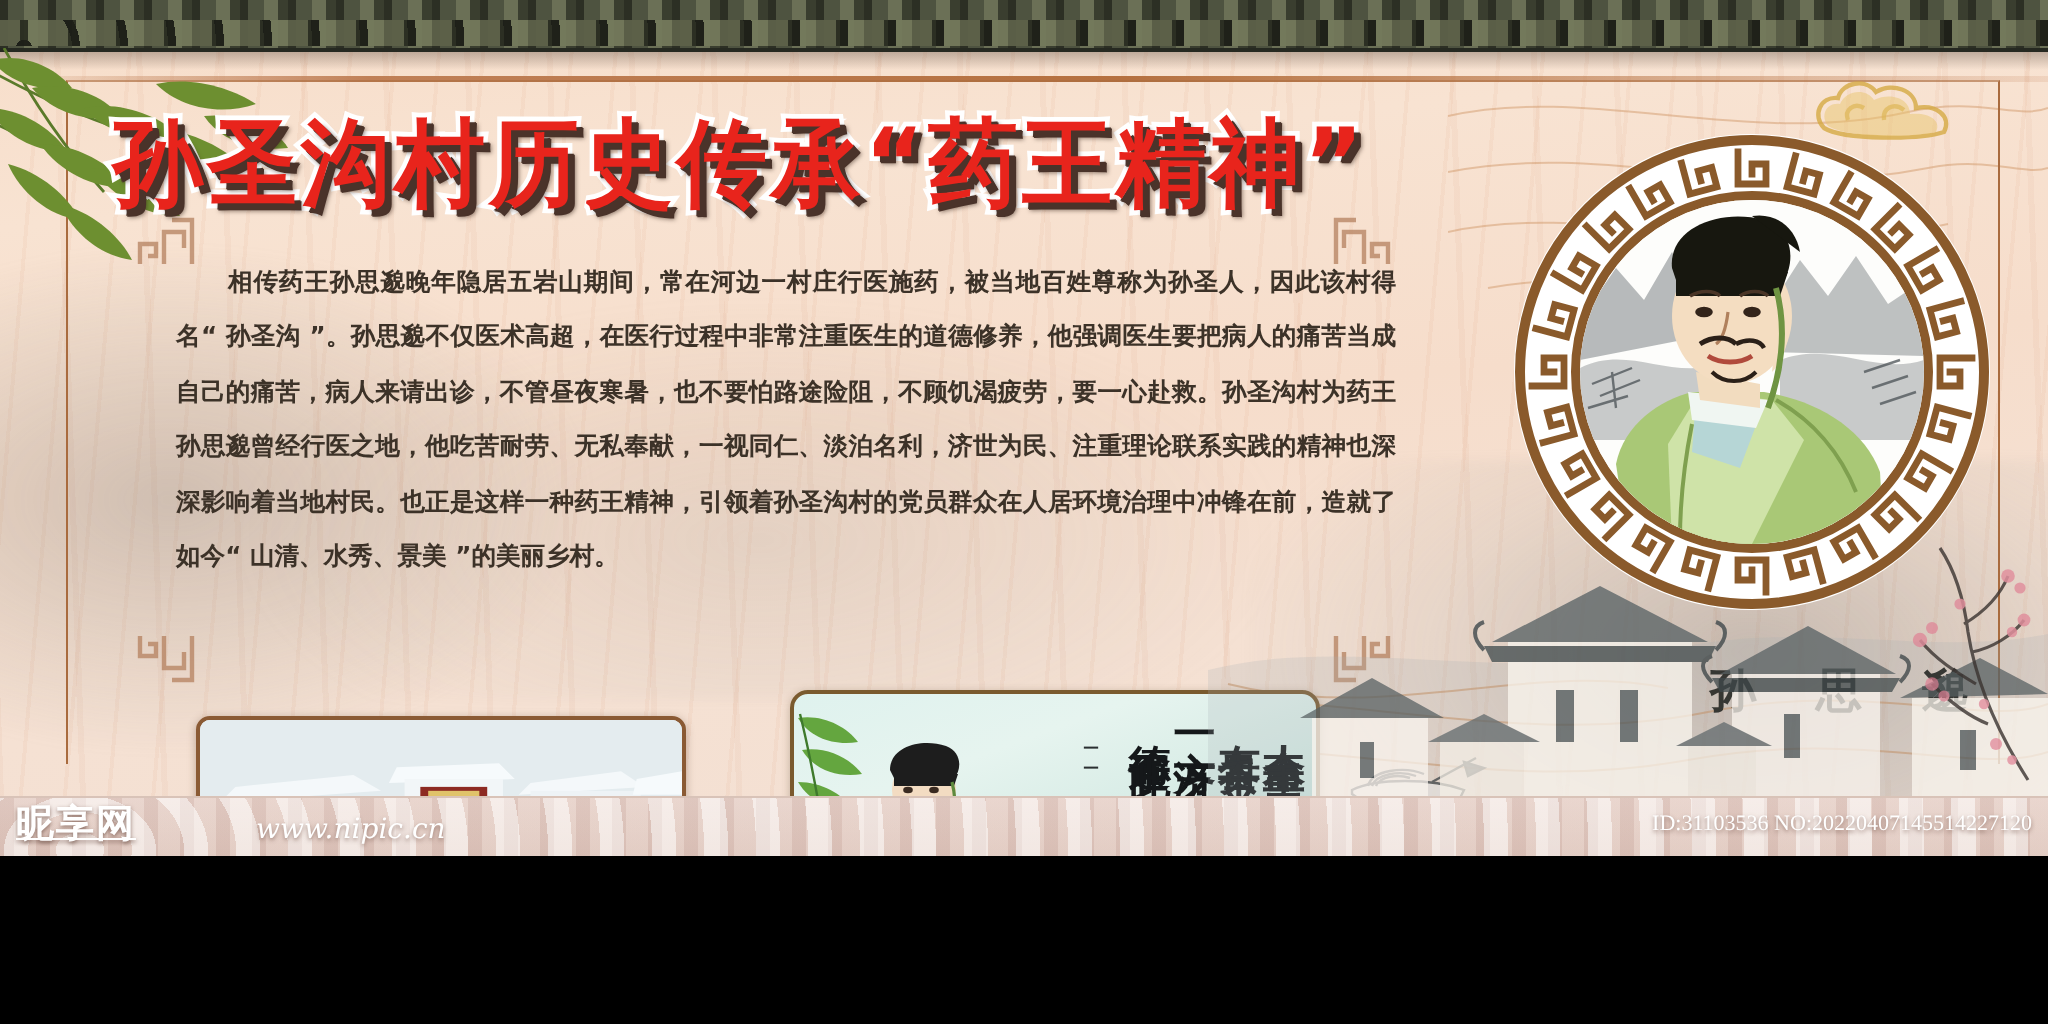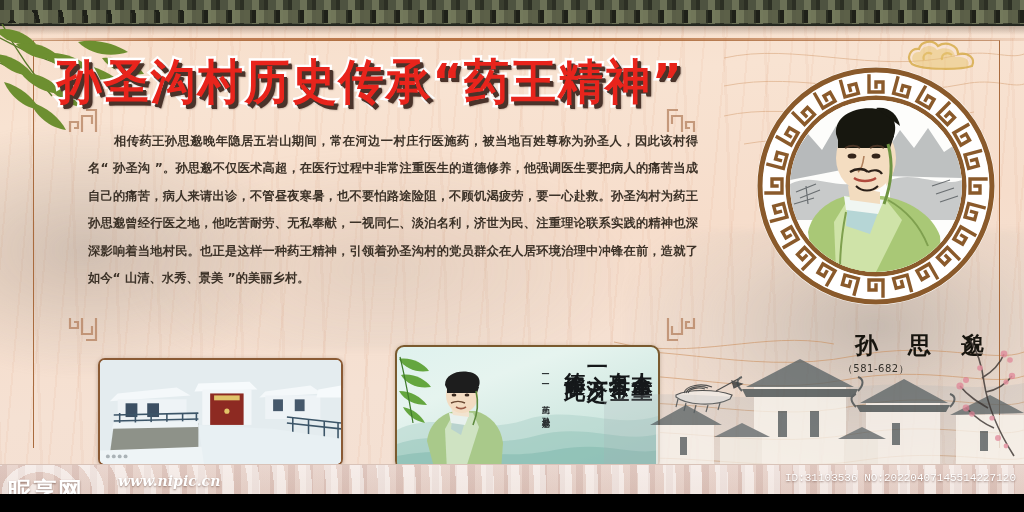--- a/index.html
+++ b/index.html
@@ -1,20 +1,20 @@
 <!DOCTYPE html>
 <html><head>
 <meta charset="utf-8">
 <style>
   * { margin:0; padding:0; box-sizing:border-box; }
   html,body { width:1024px; height:512px; overflow:hidden; background:#000; }
   body { font-family:"Liberation Sans","DejaVu Sans",sans-serif; }
 
   #poster {
-    position:relative; width:1024px; height:494px; overflow:hidden;
+    position:relative; width:1024px; height:428px; overflow:hidden;
     background:
       
       repeating-linear-gradient(95deg,
         rgba(222,160,125,0.10) 0px, rgba(222,160,125,0.10) 2px,
         rgba(255,255,255,0) 2px, rgba(255,255,255,0) 22px),
       repeating-linear-gradient(88deg,
         rgba(205,135,100,0.07) 0px, rgba(205,135,100,0.07) 3px,
         rgba(255,255,255,0) 3px, rgba(255,255,255,0) 41px),
       linear-gradient(175deg,#f7ddc9 0%, #f8e3d2 22%, #f6ddcb 48%, #f5e1d3 72%, #f3dfd2 100%);
   }
@@ -186,34 +186,35 @@
     border-top:1px solid #d9c3b8;
     overflow:hidden;
   }
   .wm-petals{
     position:absolute; inset:0;
     background:
       repeating-radial-gradient(ellipse 22px 16px at 40px 26px, rgba(255,255,255,.55) 0 12px, rgba(205,170,160,.18) 12px 26px);
     opacity:.85;
   }
   .wm-logo{
-    position:absolute; left:8px; top:10px;
+    position:absolute; left:8px; top:0;
     font-family:"DejaVu Sans","Liberation Sans",sans-serif;
-    font-size:24px; font-weight:bold; color:#ffffff; letter-spacing:1px;
+    font-size:19px; font-weight:bold; color:#ffffff; letter-spacing:1px;
     text-shadow:0 1px 2px rgba(120,90,80,.8);
+    text-decoration:underline;
   }
   .wm-url{
-    position:absolute; left:118px; top:8px;
+    position:absolute; left:128px; top:8px;
     font-family:"DejaVu Serif","Liberation Serif",serif;
-    font-size:14px; font-style:italic; font-weight:bold; color:#ffffff;
+    font-size:14px; font-style:italic; font-weight:normal; color:#ffffff;
     text-shadow:0 1px 2px rgba(120,90,80,.7);
   }
   .wm-id{
     position:absolute; right:8px; top:7px;
-    font-family:Liberation Mono, monospace;
+    font-family:Liberation Serif, serif;
     font-size:11px; color:#ffffff; letter-spacing:0px;
     text-shadow:0 1px 2px rgba(120,90,80,.75);
   }
 </style>
 </head>
 <body>
 
 <div id="poster">
 
   <div class="mist-left"></div>
@@ -542,21 +543,20 @@
 
         <path d="M60,72 C66,68 74,68 78,72" stroke="#2b2018" stroke-width="2.4" fill="none"></path>
         <path d="M78,72 C84,69 90,70 92,74" stroke="#2b2018" stroke-width="2.2" fill="none"></path>
 
         <path d="M66,86 C72,92 82,92 88,86" stroke="#2b2018" stroke-width="2" fill="none"></path>
       </svg>
     </div>
   </div>
 
   <div class="portrait-name">孙 思 邈</div>
-  <div class="portrait-years">（581-682）</div>
 
   <svg class="boat" viewBox="0 0 78 40">
     <g stroke="#2e3234" fill="none" stroke-width="1.2">
       <path d="M4,22 C14,30 42,32 58,24 L60,20 C44,14 16,14 4,20Z" fill="#f2ece6"></path>
       <path d="M12,18 C14,10 30,8 40,12"></path>
       <path d="M14,18 C16,12 28,10 36,13"></path>
       <path d="M16,18 C18,13 27,12 33,14"></path>
       <path d="M44,16 L66,4"></path>
       <path d="M60,6 L70,9 L62,13Z" fill="#3a3e40"></path>
       <path d="M6,24 L4,32 M14,28 L12,36 M24,30 L22,38 M36,30 L34,37 M48,28 L46,35"></path>

